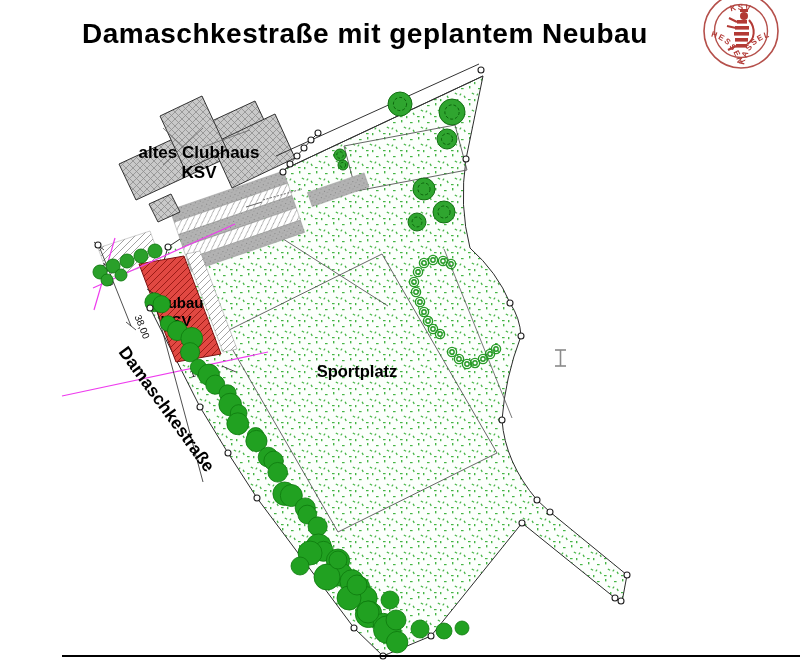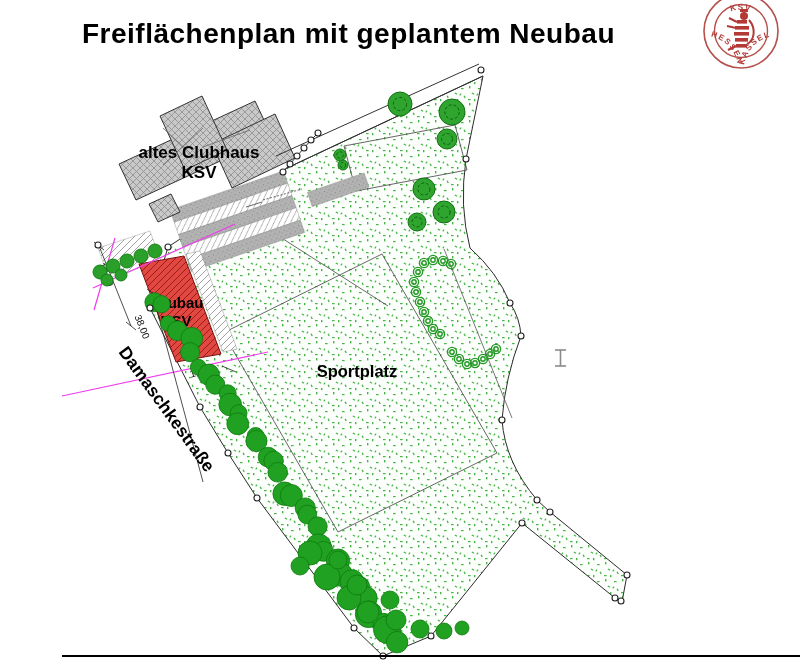--- a/index.html
+++ b/index.html
@@ -20,21 +20,21 @@
   #bush-chain circle{fill:none;stroke:#269a26;stroke-width:1.4;}
   #shrub-row circle{fill:#2aa02a;stroke:#0e7a0e;stroke-width:.9;}
   #round-trees circle{fill:#2fa52f;stroke:#147014;stroke-width:1;}
   #round-trees circle.inner{fill:none;stroke:#0c640c;stroke-dasharray:3 2;stroke-width:1;}
 </style>
 </head>
 <body>
 
 <div class="page">
 
-  <div class="title">Freiflächenplan mit geplantem Neubau</div>
+  <div class="title">Damaschkestraße mit geplantem Neubau</div>
 
   <svg width="800" height="668" viewBox="0 0 800 668">
     <defs>
       <pattern id="gstip" width="17" height="17" patternUnits="userSpaceOnUse">
         <rect width="17" height="17" fill="#fcfffc"></rect>
         <g fill="#46b546">
           <rect x="2" y="3" width="2.6" height="1.2"></rect>
           <rect x="10" y="1" width="1.4" height="2.4"></rect>
           <rect x="13" y="8" width="2.6" height="1.2" transform="rotate(30 14 8)"></rect>
           <rect x="5" y="11" width="1.3" height="2.4" transform="rotate(-25 5 12)"></rect>

